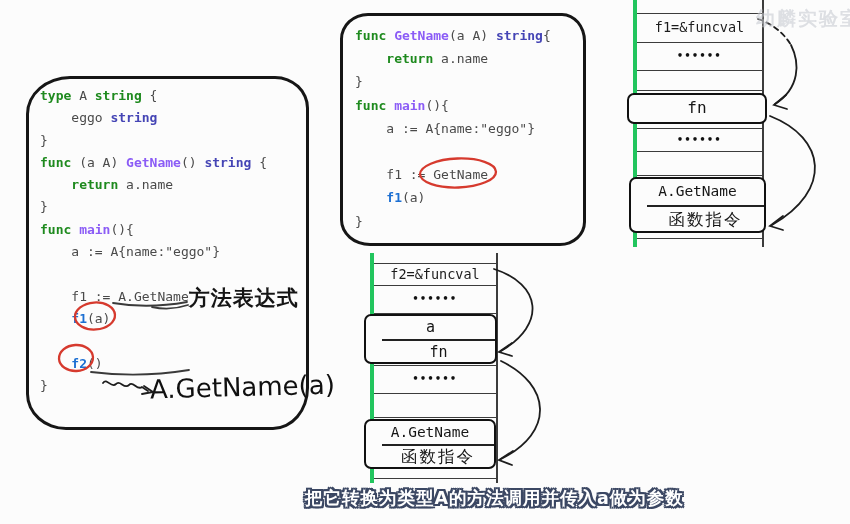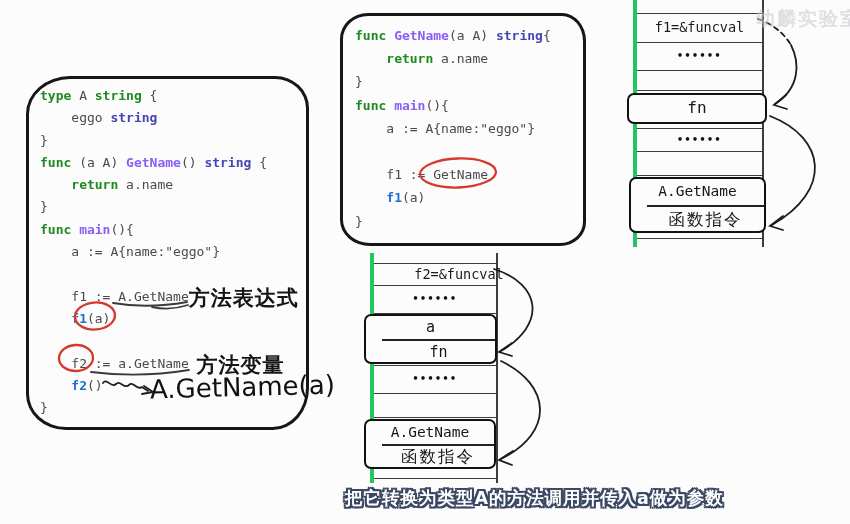--- a/index.html
+++ b/index.html
@@ -53,42 +53,41 @@
   .cell.cn{font-family:"DejaVu Sans",sans-serif;letter-spacing:2px;font-size:16.5px !important;}
   
   .overlay{position:absolute;left:0;top:0;width:850px;height:524px;pointer-events:none;}
   
   .watermark{position:absolute;left:756px;top:6px;font-size:19px;font-weight:bold;
     color:#c9ccd3;opacity:0.6;letter-spacing:2px;white-space:nowrap;
     text-shadow:0 0 2px #ffffff;}
   .subtitle{position:absolute;left:305px;top:486px;font-size:17.5px;font-weight:bold;
     color:#ffffff;letter-spacing:1px;white-space:nowrap;
     text-shadow:-2px -2px 0 #3b4763,2px -2px 0 #3b4763,-2px 2px 0 #3b4763,
-      2px 2px 0 #3b4763,0 -2px 0 #3b4763,0 2px 0 #3b4763,-2px 0 0 #3b4763,2px 0 0 #3b4763;margin-left:40px;}
+      2px 2px 0 #3b4763,0 -2px 0 #3b4763,0 2px 0 #3b4763,-2px 0 0 #3b4763,2px 0 0 #3b4763;}
 </style>
 </head>
 <body>
 
 <div class="canvas">
 
   <div class="code-box left">
     <div class="code lft">
         <div class="code-line"><span class="tk-kw">type</span><span class="tk-pl"> A </span><span class="tk-kw">string</span><span class="tk-pl"> {</span></div>
         <div class="code-line"><span class="tk-pl">    eggo </span><span class="tk-ty">string</span></div>
         <div class="code-line"><span class="tk-pl">}</span></div>
         <div class="code-line"><span class="tk-kw">func</span><span class="tk-pl"> (a A) </span><span class="tk-fn">GetName</span><span class="tk-pl">() </span><span class="tk-ty">string</span><span class="tk-pl"> {</span></div>
         <div class="code-line"><span class="tk-pl">    </span><span class="tk-kw">return</span><span class="tk-pl"> a.name</span></div>
         <div class="code-line"><span class="tk-pl">}</span></div>
         <div class="code-line"><span class="tk-kw">func</span><span class="tk-pl"> </span><span class="tk-fn">main</span><span class="tk-pl">(){</span></div>
         <div class="code-line"><span class="tk-pl">    a := A{name:"eggo"}</span></div>
         <div class="code-line"></div>
         <div class="code-line"><span class="tk-pl">    f1 := A.GetName</span><span class="tk-hw">方法表达式</span></div>
         <div class="code-line"><span class="tk-pl">    </span><span class="tk-bb">f1</span><span class="tk-pl">(a)</span></div>
         <div class="code-line"></div>
-        <div class="code-line"><span class="tk-pl">    f2 := a.GetName </span><span class="tk-hw">方法变量</span></div>
         <div class="code-line"><span class="tk-pl">    </span><span class="tk-bb">f2</span><span class="tk-pl">()</span></div>
         <div class="code-line"><span class="tk-pl">}</span></div>
       </div>
   </div>
 
   <div class="code-box top">
     <div class="code tp">
         <div class="code-line"><span class="tk-kw">func</span><span class="tk-pl"> </span><span class="tk-fn">GetName</span><span class="tk-pl">(a A) </span><span class="tk-ty">string</span><span class="tk-pl">{</span></div>
         <div class="code-line"><span class="tk-pl">    </span><span class="tk-kw">return</span><span class="tk-pl"> a.name</span></div>
         <div class="code-line"><span class="tk-pl">}</span></div>
@@ -125,21 +124,21 @@
   </div>
 
   <div class="stack" id="stack-f2">
     <div class="hline" style="top:10px"></div>
     <div class="hline" style="top:32px"></div>
     <div class="hline" style="top:60px"></div>
     <div class="hline" style="top:112px"></div>
     <div class="hline" style="top:140px"></div>
     <div class="hline" style="top:164px"></div>
     <div class="hline" style="top:225px"></div>
-    <div class="srow header" style="top:10px;height:22px;line-height:22px;padding-left:24px;">f2=&amp;funcval</div>
+    <div class="srow header" style="top:10px;height:22px;line-height:22px;">f2=&amp;funcval</div>
     <div class="srow dots" style="top:32px;height:28px;line-height:28px;">••••••</div>
     <div class="srow dots" style="top:112px;height:28px;line-height:28px;">••••••</div>
   </div>
   <div class="cellbox" id="afnbox-f2">
     <div class="cell">a</div>
     <div class="cell">fn</div>
   </div>
   <div class="cellbox" id="target-f2">
     <div class="cell">A.GetName</div>
     <div class="cell cn">函数指令</div>

